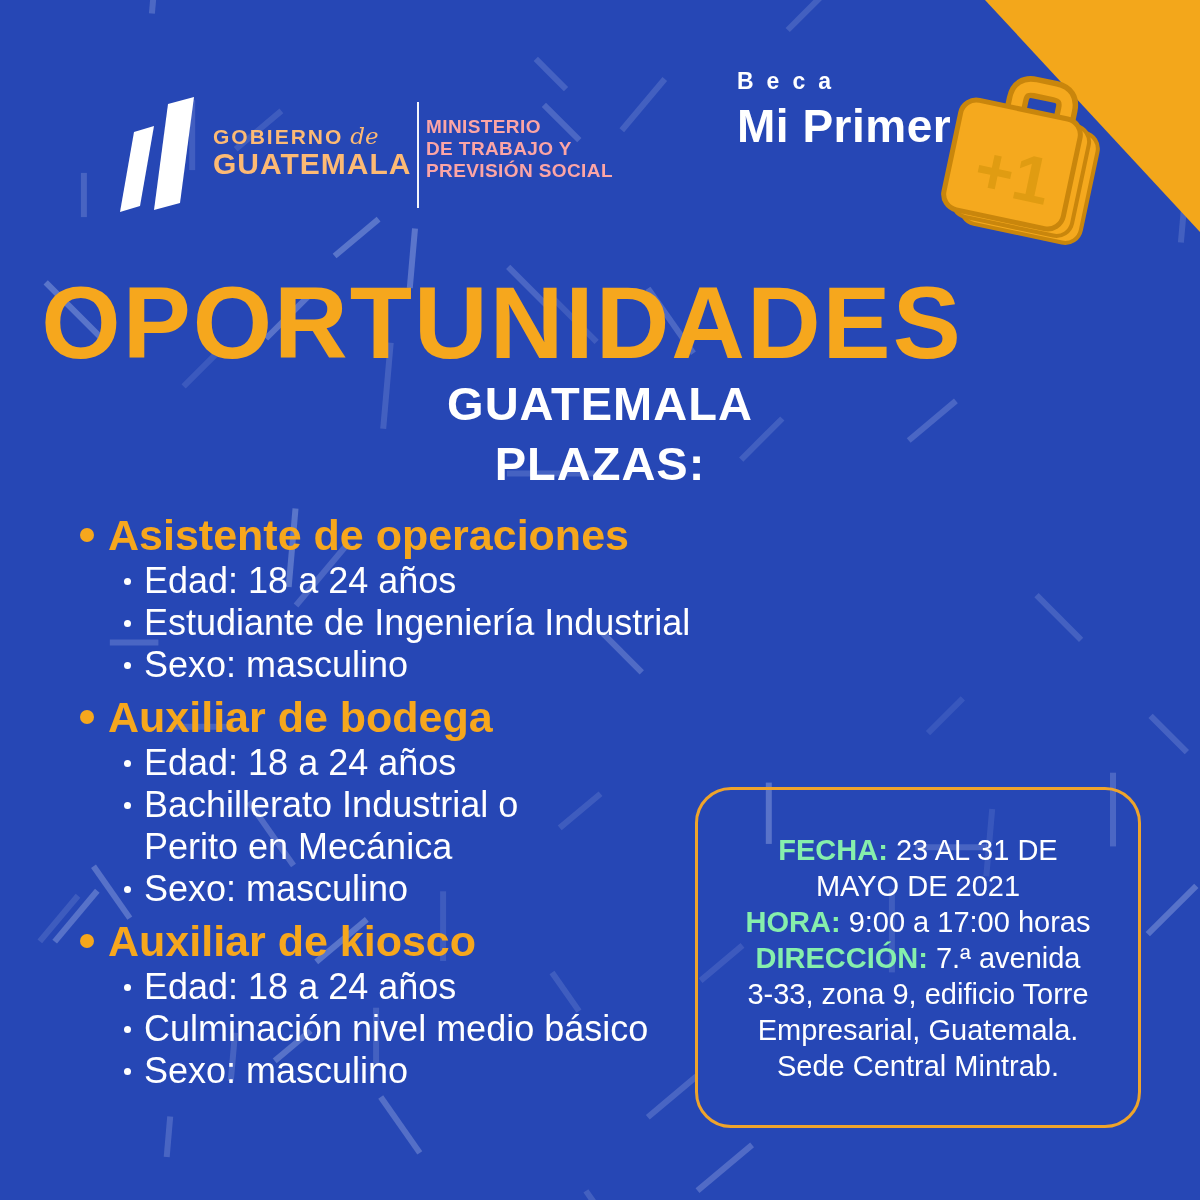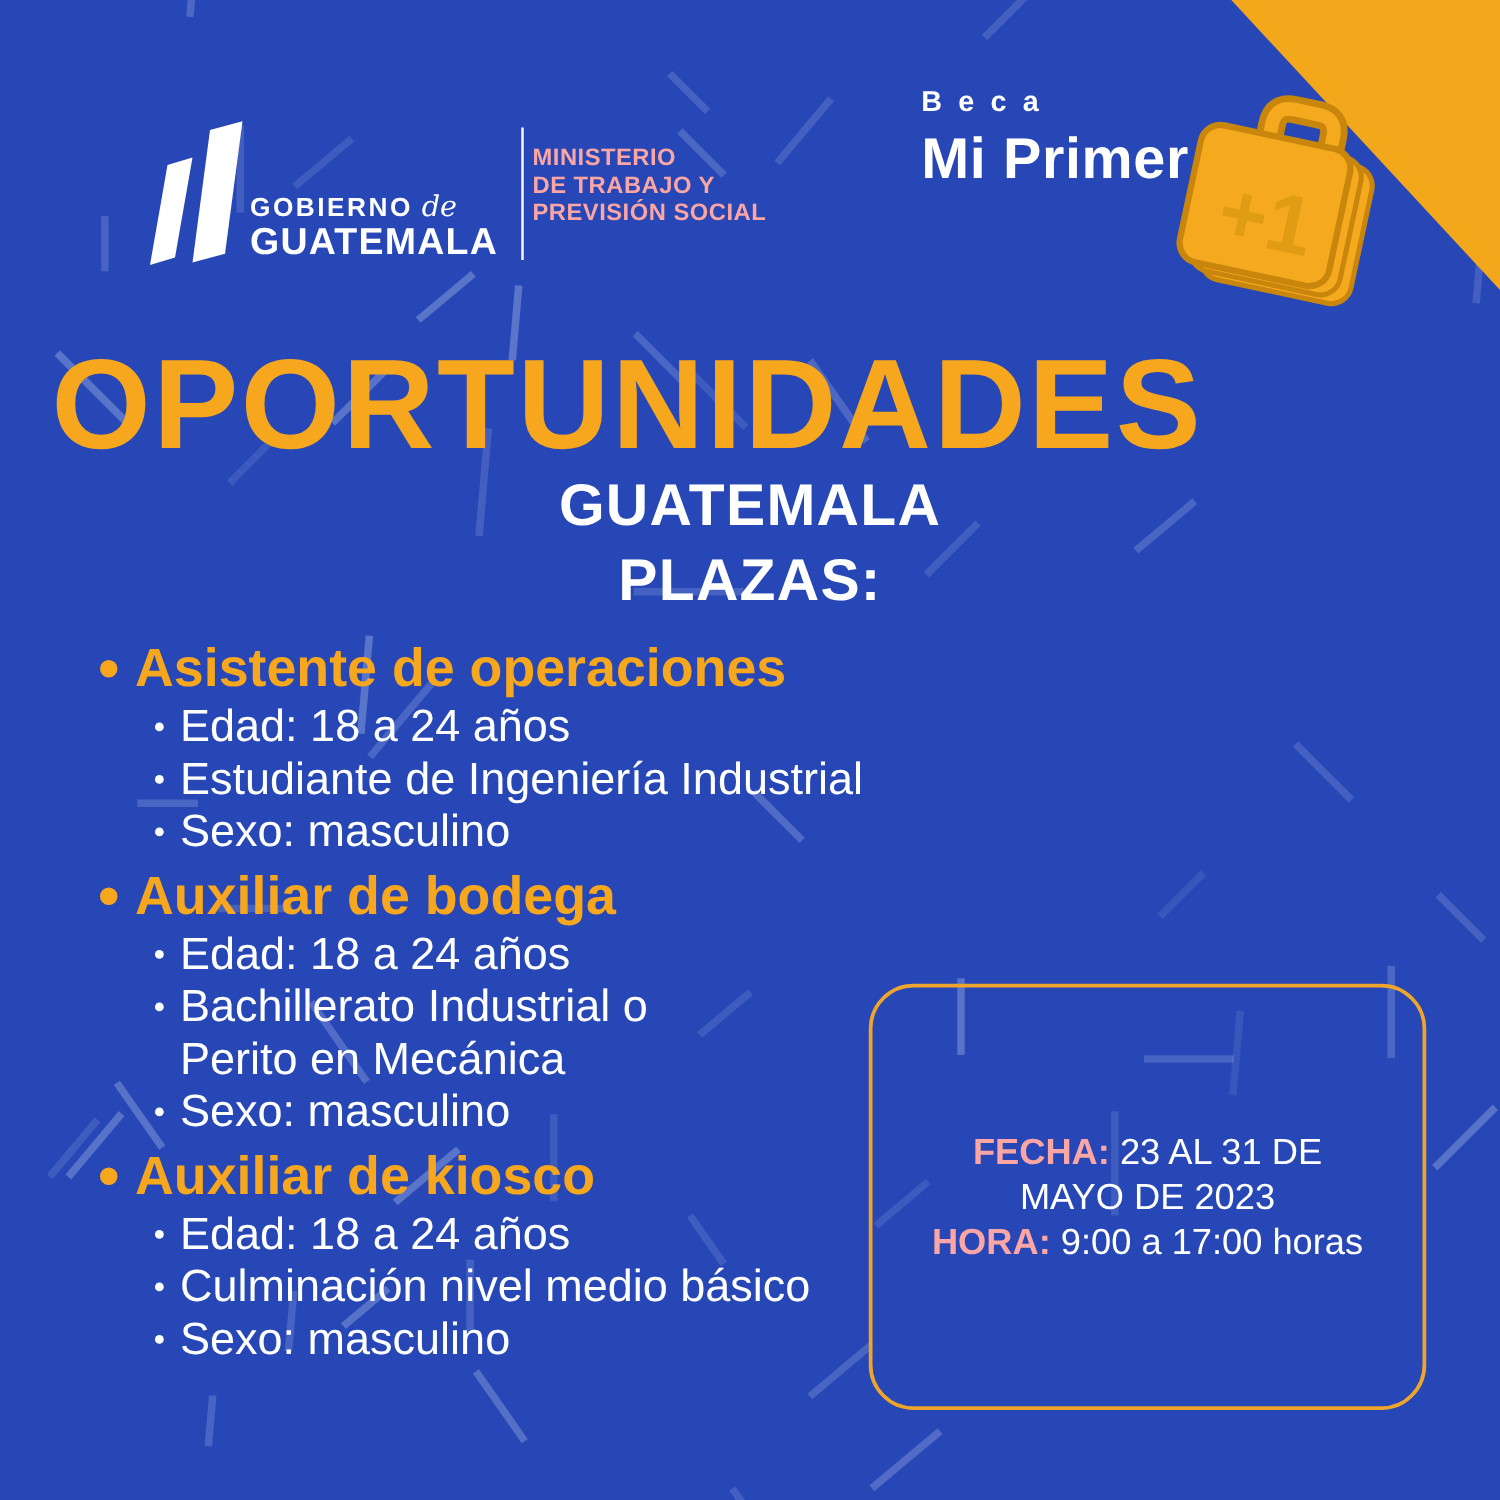--- a/index.html
+++ b/index.html
@@ -3,21 +3,21 @@
 <meta charset="utf-8">
 <style>
   html,body{margin:0;padding:0;}
   body{width:1200px;height:1200px;overflow:hidden;
        font-family:"Liberation Sans","DejaVu Sans",sans-serif;}
   .canvas{position:relative;width:1200px;height:1200px;background:#2647B5;overflow:hidden;}
   svg.layer{position:absolute;left:0;top:0;width:1200px;height:1200px;}
   .abs{position:absolute;}
 
   
-  .gov-text{left:200px;top:124px;color:#ffffff;margin-top:30px;}
+  .gov-text{left:213px;top:124px;color:#fdba74;}
   .gov-line1{font-size:21px;font-weight:700;letter-spacing:2px;line-height:24px;}
   .gov-de{font-family:"DejaVu Serif","Liberation Serif",serif;font-style:italic;
           font-weight:400;font-size:23px;letter-spacing:0;margin-left:7px;}
   .gov-line2{font-size:30px;font-weight:700;letter-spacing:1px;line-height:30px;}
   .divider{left:417px;top:102px;width:2px;height:106px;background:rgba(255,255,255,.95);}
   .ministry{left:426px;top:116px;color:#fca5a5;font-size:19px;font-weight:700;
             line-height:22px;letter-spacing:.4px;}
 
   
   .program{left:737px;top:68px;color:#FFFFFF;}
@@ -45,21 +45,21 @@
             margin:18px 13px 0 0;}
   .req-text{color:#FFFFFF;font-size:36px;font-weight:400;line-height:42px;
             white-space:pre-line;}
 
   
   .info-box{left:695px;top:787px;width:446px;height:341px;box-sizing:border-box;
             border:3px solid #EFA42B;border-radius:36px;
             display:flex;flex-direction:column;justify-content:center;
             text-align:center;padding:6px 14px;}
   .info-box p{margin:0;font-size:29px;line-height:36px;color:#FFFFFF;font-weight:400;}
-  .info-label{color:#fca5a5;font-weight:700;text-align:center;}
+  .info-label{color:#86efac;font-weight:700;text-align:center;}
   .info-val{white-space:pre-line;}
 </style>
 </head>
 <body>
 
 <div class="canvas">
 
   <svg class="layer" id="confetti" viewBox="0 0 1200 1200" aria-hidden="true">
       <line x1="585.9" y1="1190.9" x2="630.0" y2="1253.9" stroke="#9AACE4" stroke-width="6" stroke-opacity="0.25"></line>
       <line x1="316.2" y1="961.9" x2="366.8" y2="919.4" stroke="#9AACE4" stroke-width="6" stroke-opacity="0.45"></line>
@@ -221,21 +221,28 @@
         </div>
       </div>
     </section>
 
   </div>
 
   <aside class="abs info-box">
     <p>
       <strong class="info-label">FECHA:</strong>
       <span class="info-val">23 AL 31 DE
-MAYO DE 2023</span>
+MAYO DE 2021</span>
     </p>
     <p>
       <strong class="info-label">HORA:</strong>
       <span class="info-val">9:00 a 17:00 horas</span>
     </p>
+    <p>
+      <strong class="info-label">DIRECCIÓN:</strong>
+      <span class="info-val">7.ª avenida
+3-33, zona 9, edificio Torre
+Empresarial, Guatemala.
+Sede Central Mintrab.</span>
+    </p>
   </aside>
 
 </div>
 
 </body></html>

